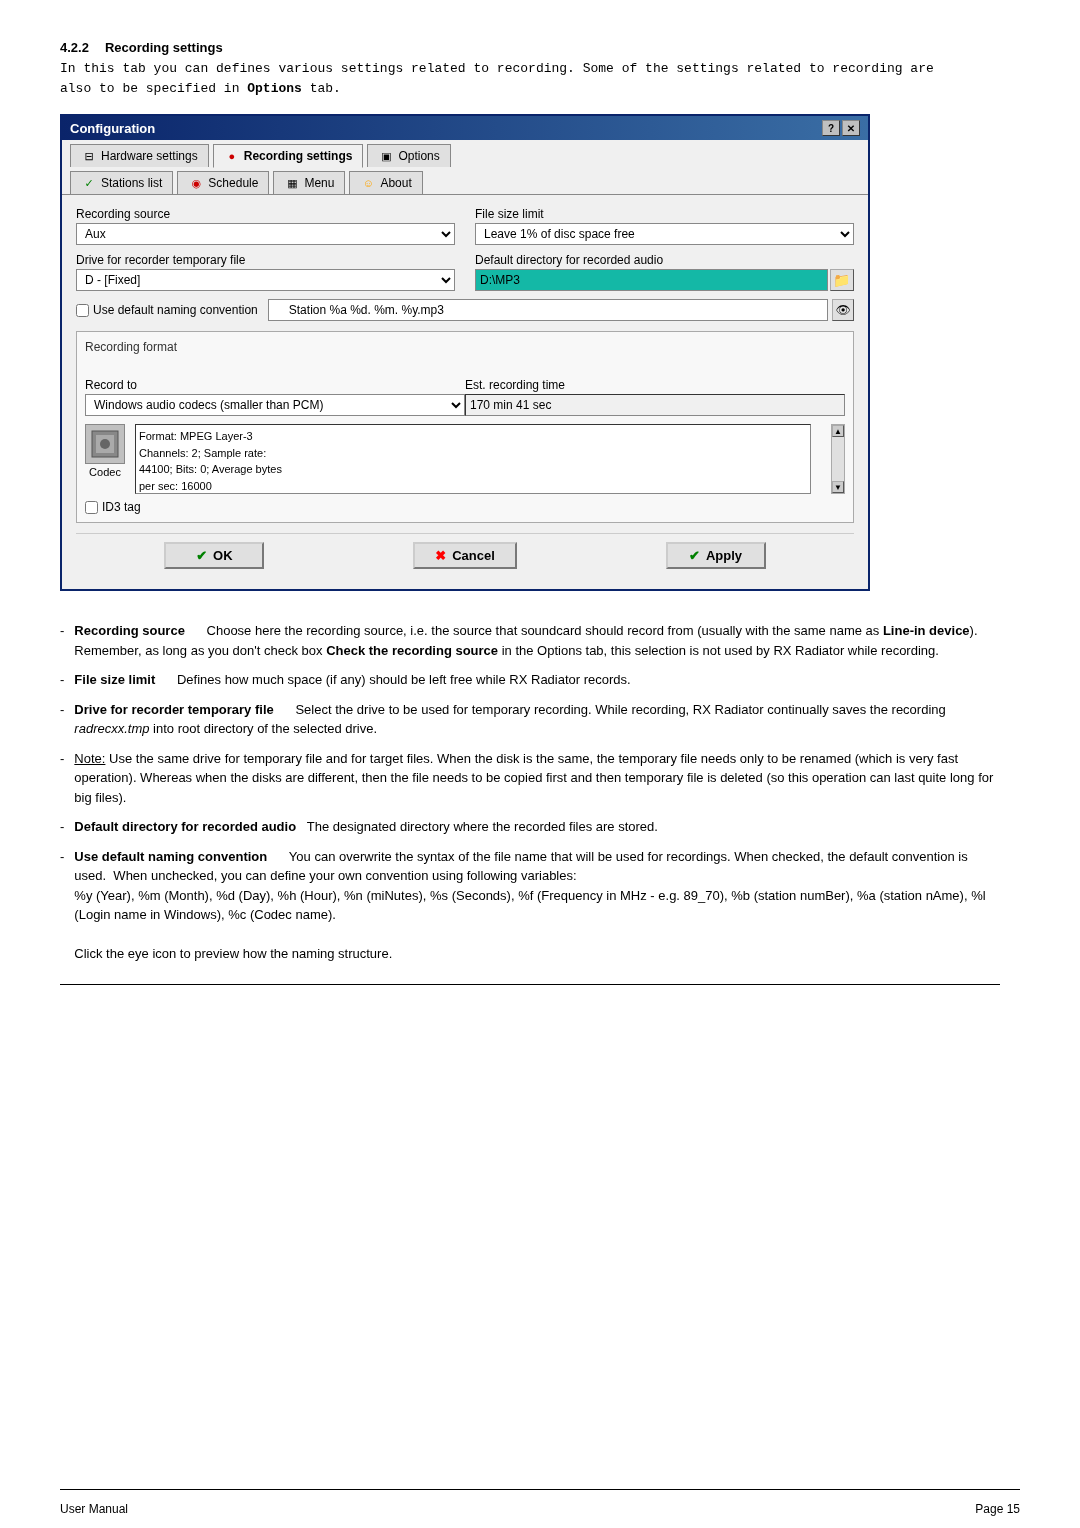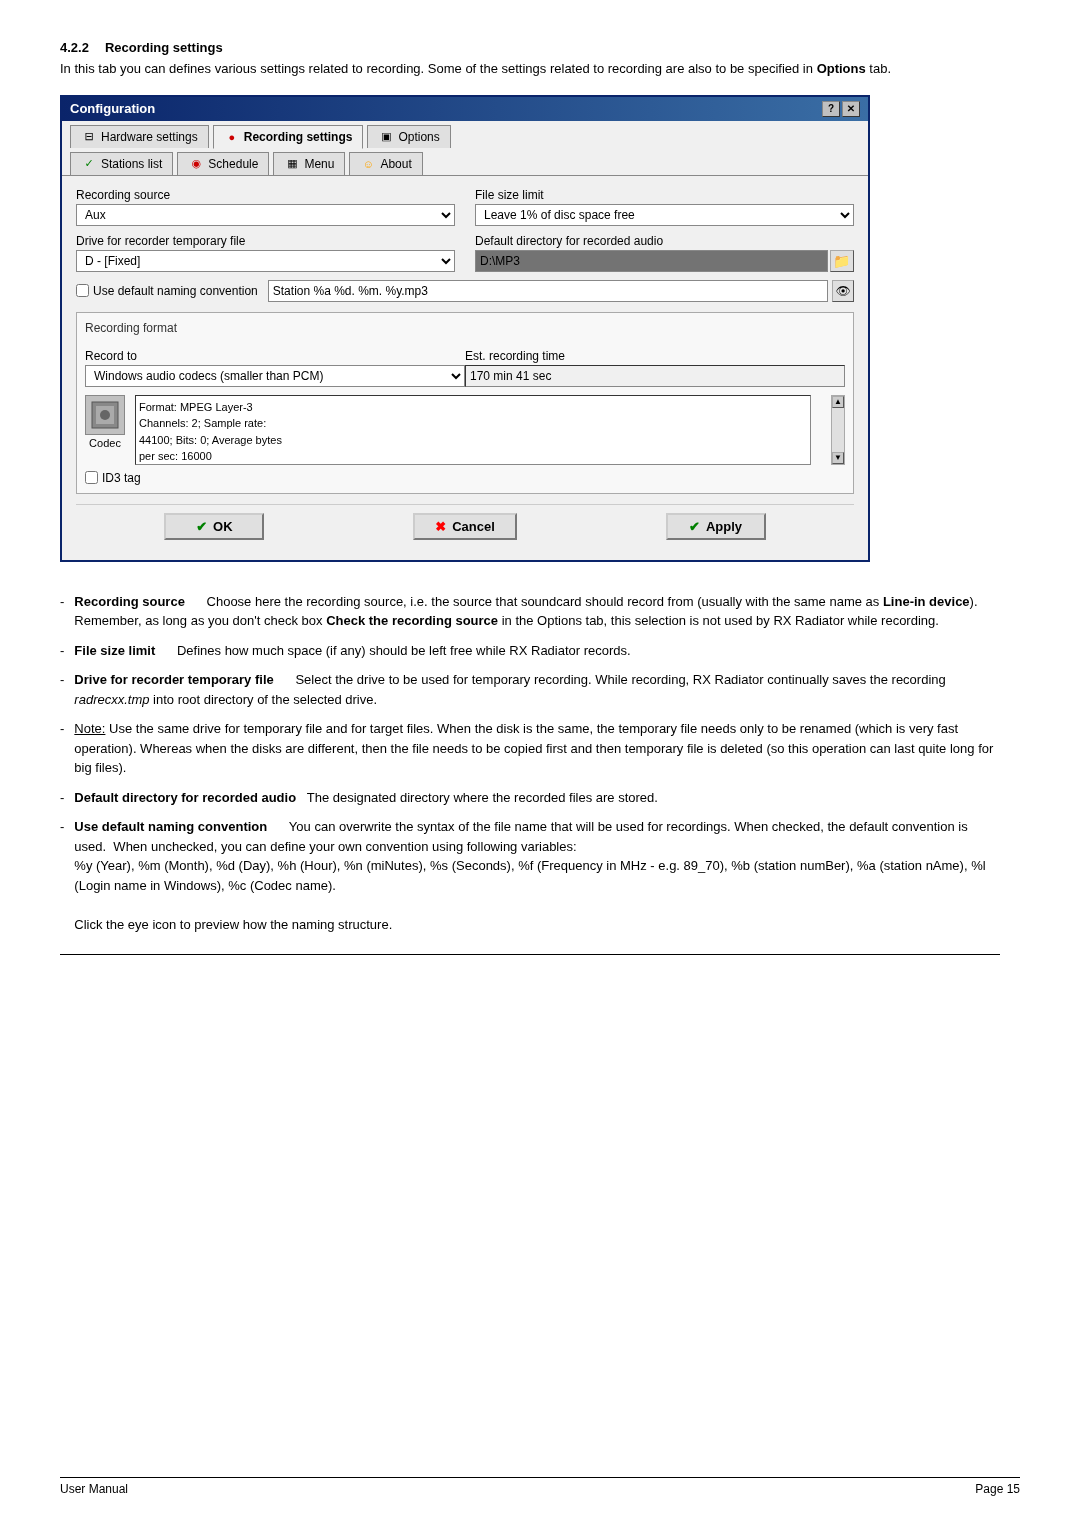--- a/index.html
+++ b/index.html
@@ -11,20 +11,21 @@
       width: 1080px;
       min-height: 1528px;
       padding: 40px 60px;
     }
 
     .intro-text {
       font-size: 13px;
       line-height: 1.5;
       margin-bottom: 16px;
       max-width: 900px;
+      font-family: Liberation Mono, monospace;
     }
 
     
     .dialog {
       border: 2px solid #0a246a;
       width: 810px;
       background: #f0f0f0;
       margin-bottom: 30px;
     }
 
@@ -134,21 +135,21 @@
       display: flex;
       align-items: center;
       gap: 2px;
     }
 
     .directory-input {
       flex: 1;
       font-size: 12px;
       padding: 2px 4px;
       border: 1px solid #888;
-      background: #737373;
+      background: #14b8a6;
       height: 22px;
     }
 
     .browse-btn {
       width: 24px;
       height: 22px;
       border: 1px outset #aaa;
       background: #e0e0e0;
       display: flex;
       align-items: center;
@@ -174,21 +175,21 @@
     .naming-input-row {
       display: flex;
       align-items: center;
       gap: 4px;
       flex: 1;
     }
 
     .naming-input {
       flex: 1;
       font-size: 12px;
-      padding: 2px 4px;
+      padding: 2px 20px;
       border: 1px solid #888;
       background: #fff;
       height: 22px;
     }
 
     .eye-btn {
       width: 22px;
       height: 22px;
       border: 1px outset #aaa;
       background: #e0e0e0;
@@ -202,21 +203,21 @@
     .recording-format-box {
       border: 1px solid #aaa;
       padding: 8px;
       margin-bottom: 10px;
       background: #f8f8f8;
     }
 
     .recording-format-title {
       font-size: 12px;
       color: #333;
-      margin-bottom: 14px;
+      margin-bottom: 24px;
     }
 
     .record-to-row {
       display: flex;
       margin-bottom: 8px;
     }
 
     .record-to-col {
       flex: 1;
     }
@@ -354,28 +355,28 @@
     .bullet-content i {
       font-style: italic;
     }
 
     .underline {
       text-decoration: underline;
     }
 
     .page-footer {
       position: fixed;
-      bottom: 32px;
+      bottom: 12px;
       left: 60px;
       right: 60px;
       display: flex;
       justify-content: space-between;
       font-size: 12px;
       border-top: 1px solid #000;
-      padding-top: 4px;
+      padding-top: 12px;
     }
 
     .separator {
       border: none;
       border-top: 1px solid #000;
       margin: 20px 0 8px 0;
       max-width: 940px;
     }
 
     input[type="checkbox"] {

